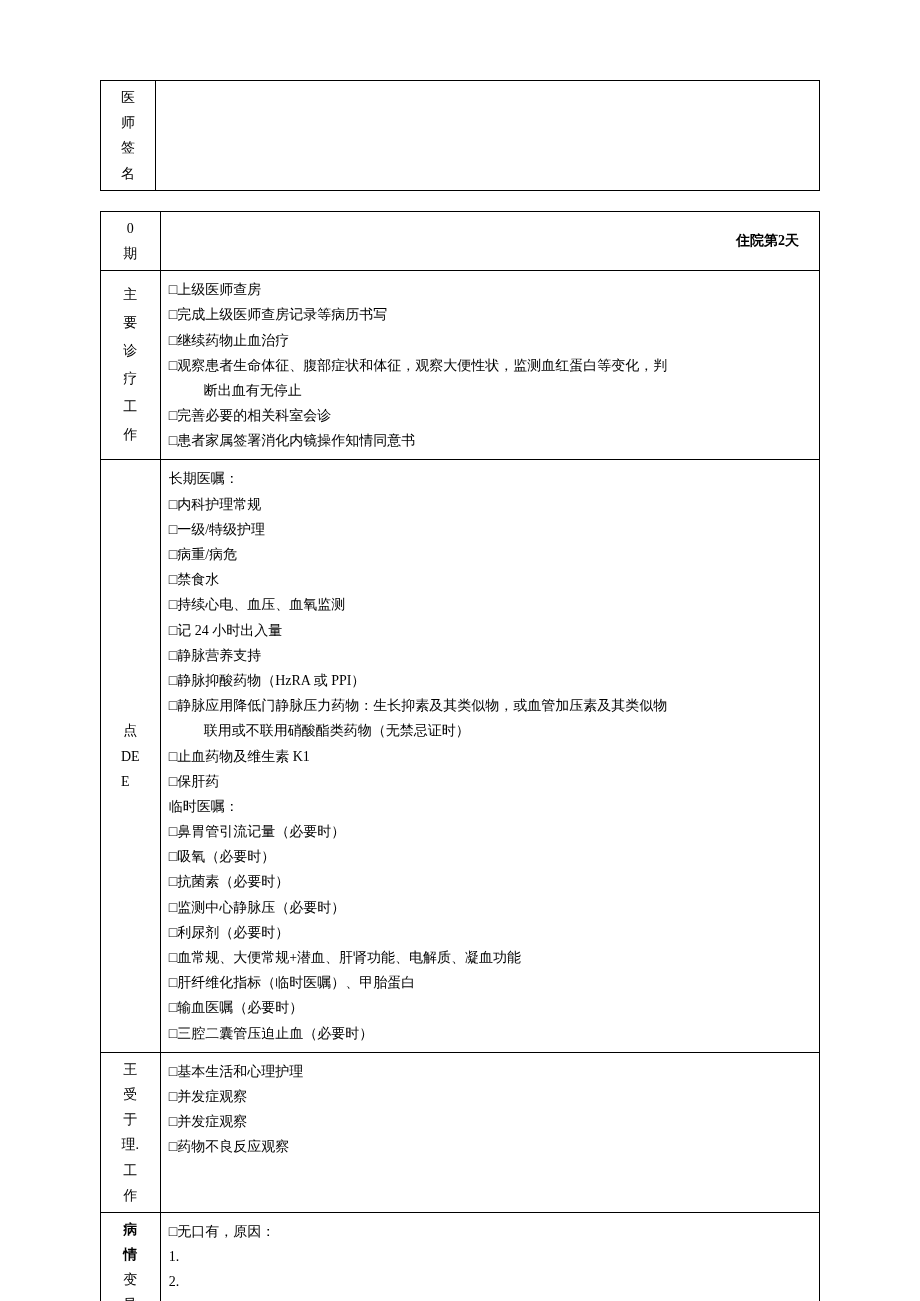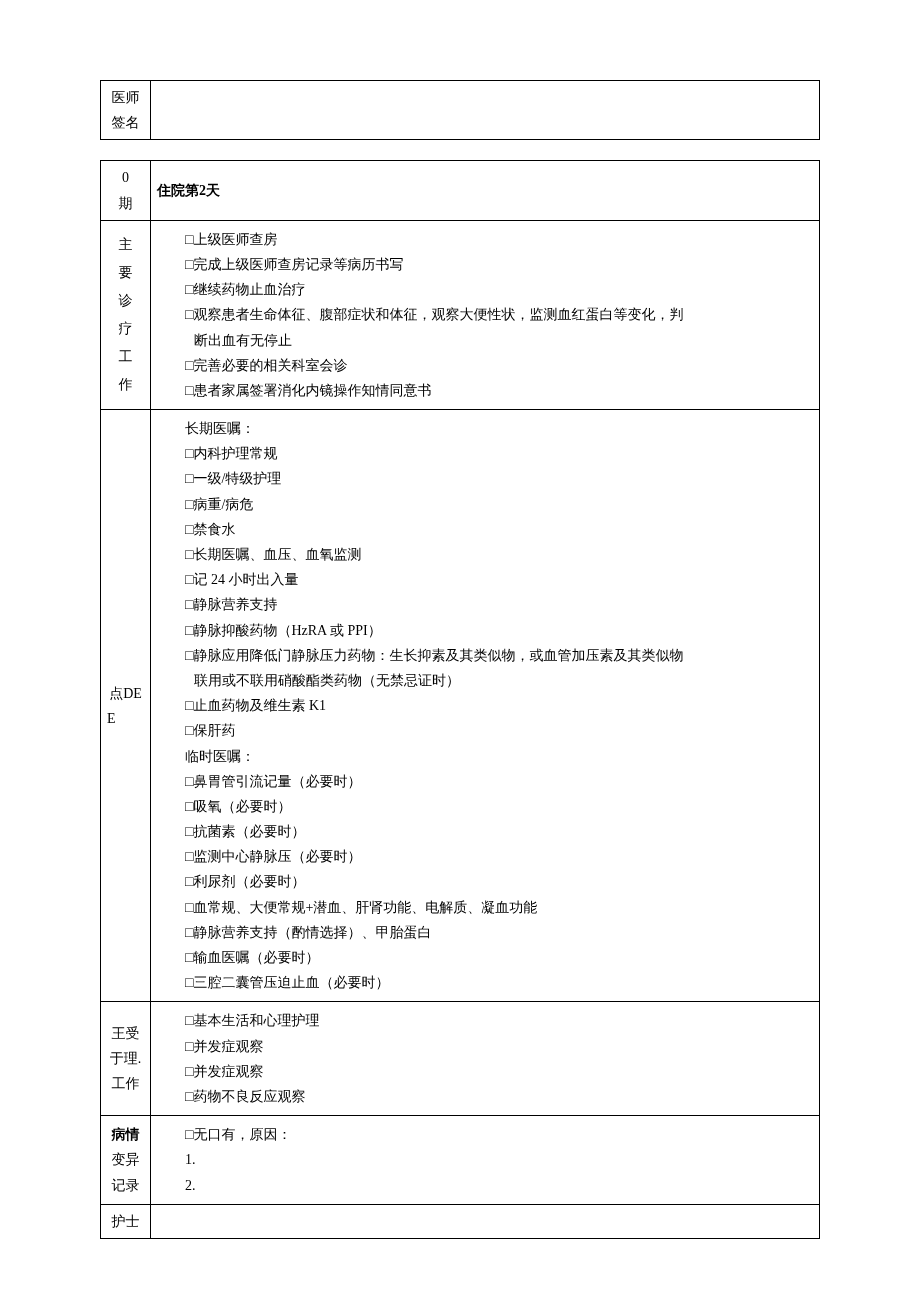--- a/index.html
+++ b/index.html
@@ -12,37 +12,37 @@
     padding: 80px 100px;
     line-height: 1.8;
   }
   table {
     width: 100%;
     border-collapse: collapse;
     margin-bottom: 20px;
   }
   td {
     border: 1px solid #000;
-    padding: 4px 6px;
+    padding: 4px 20px;
     vertical-align: top;
   }
   .label-cell {
     width: 50px;
     text-align: center;
     vertical-align: middle;
   }
   .header-cell {
-    text-align: left;
+    text-align: right;
     font-weight: bold;
     vertical-align: middle;
   }
   .content-cell {
     padding: 6px 8px;
   }
-  .item { display: block; margin-left: 26px; }
+  .item { display: block; }
   .indent { padding-left: 2.5em; display: block; }
   .bold-day { font-weight: bold; }
   .sub { font-size: 14px; }
 </style>
 </head>
 <body>
 
 <table>
   <tbody>
       <tr>
@@ -82,36 +82,36 @@
     <td class="label-cell" style="vertical-align:middle;">
       <span>点</span><span class="sub">DE</span><br>
       <span class="sub" style="float:left;">E</span>
     </td>
     <td class="content-cell">
       <span class="item">长期医嘱：</span>
       <span class="item">□内科护理常规</span>
       <span class="item">□一级/特级护理</span>
       <span class="item">□病重/病危</span>
       <span class="item">□禁食水</span>
-      <span class="item">□长期医嘱、血压、血氧监测</span>
+      <span class="item">□持续心电、血压、血氧监测</span>
       <span class="item">□记 24 小时出入量</span>
       <span class="item">□静脉营养支持</span>
       <span class="item">□静脉抑酸药物（HzRA 或 PPI）</span>
       <span class="item">□静脉应用降低门静脉压力药物：生长抑素及其类似物，或血管加压素及其类似物</span>
       <span class="indent">联用或不联用硝酸酯类药物（无禁忌证时）</span>
       <span class="item">□止血药物及维生素 K1</span>
       <span class="item">□保肝药</span>
       <span class="item">临时医嘱：</span>
       <span class="item">□鼻胃管引流记量（必要时）</span>
       <span class="item">□吸氧（必要时）</span>
       <span class="item">□抗菌素（必要时）</span>
       <span class="item">□监测中心静脉压（必要时）</span>
       <span class="item">□利尿剂（必要时）</span>
       <span class="item">□血常规、大便常规+潜血、肝肾功能、电解质、凝血功能</span>
-      <span class="item">□静脉营养支持（酌情选择）、甲胎蛋白</span>
+      <span class="item">□肝纤维化指标（临时医嘱）、甲胎蛋白</span>
       <span class="item">□输血医嘱（必要时）</span>
       <span class="item">□三腔二囊管压迫止血（必要时）</span>
     </td>
   </tr>
 
   <tr>
     <td class="label-cell" style="white-space:pre-line;text-align:center;">王受
 于理.
 工作</td>
     <td class="content-cell">

